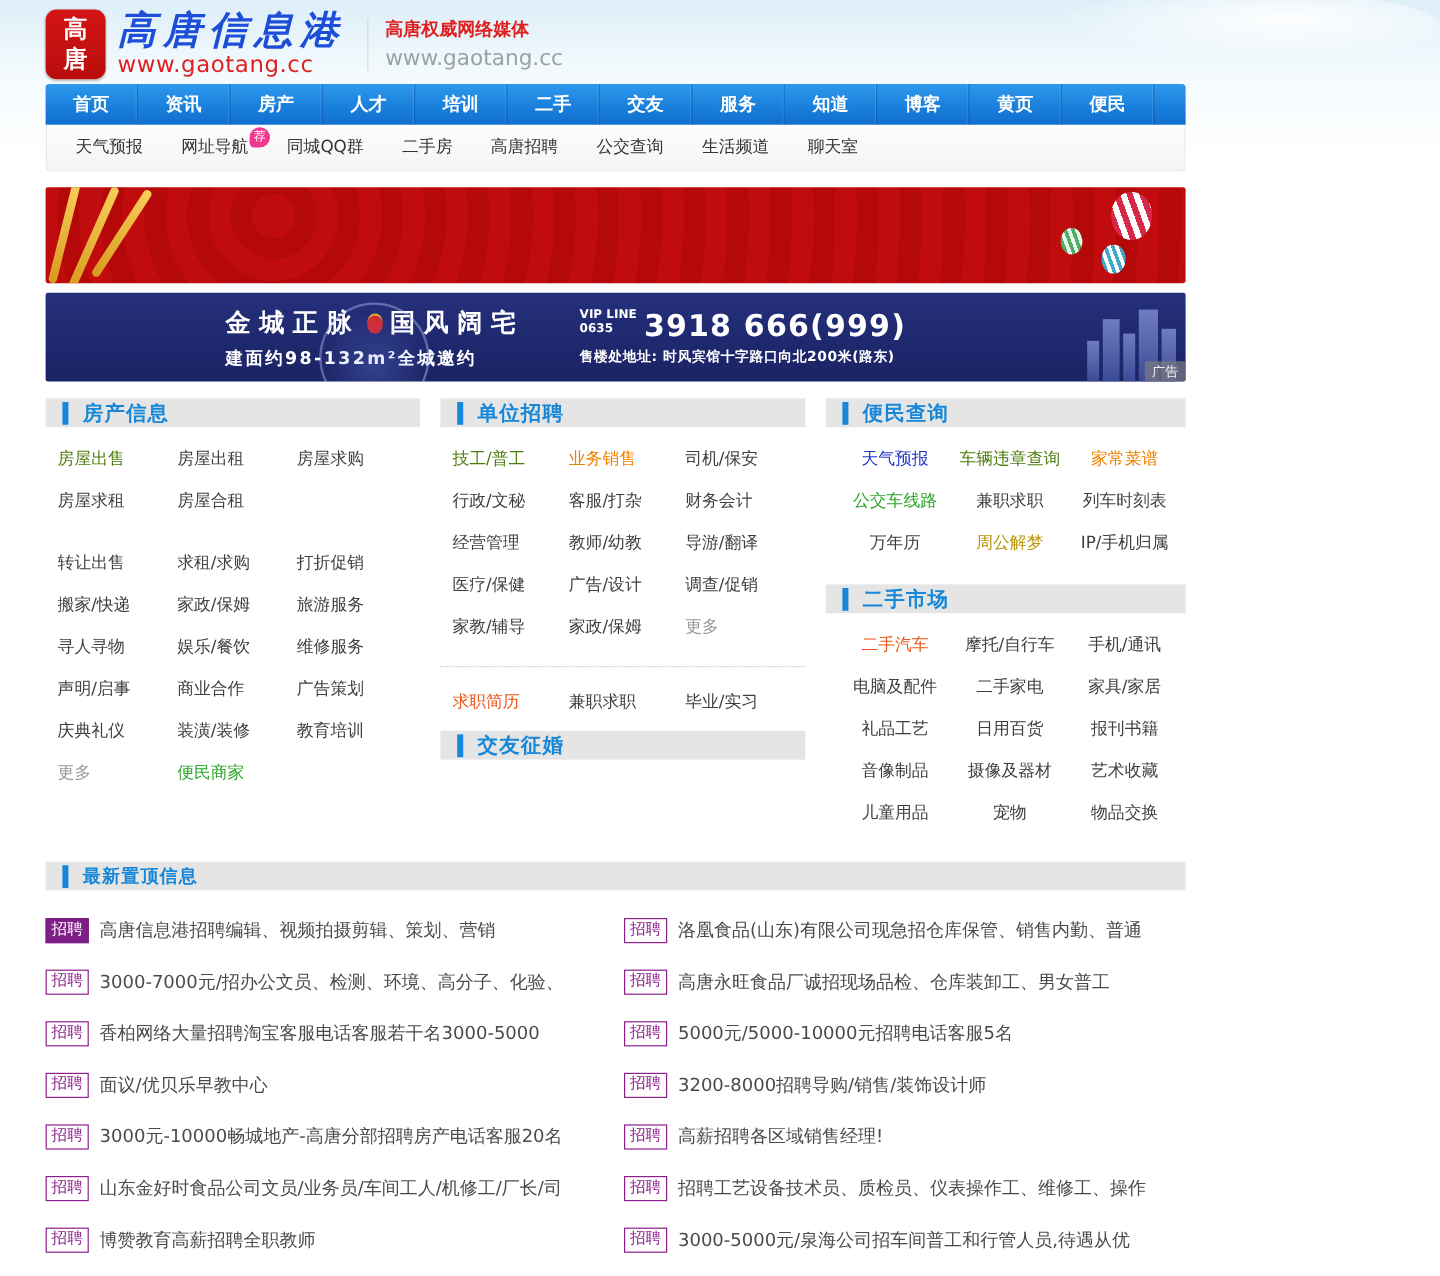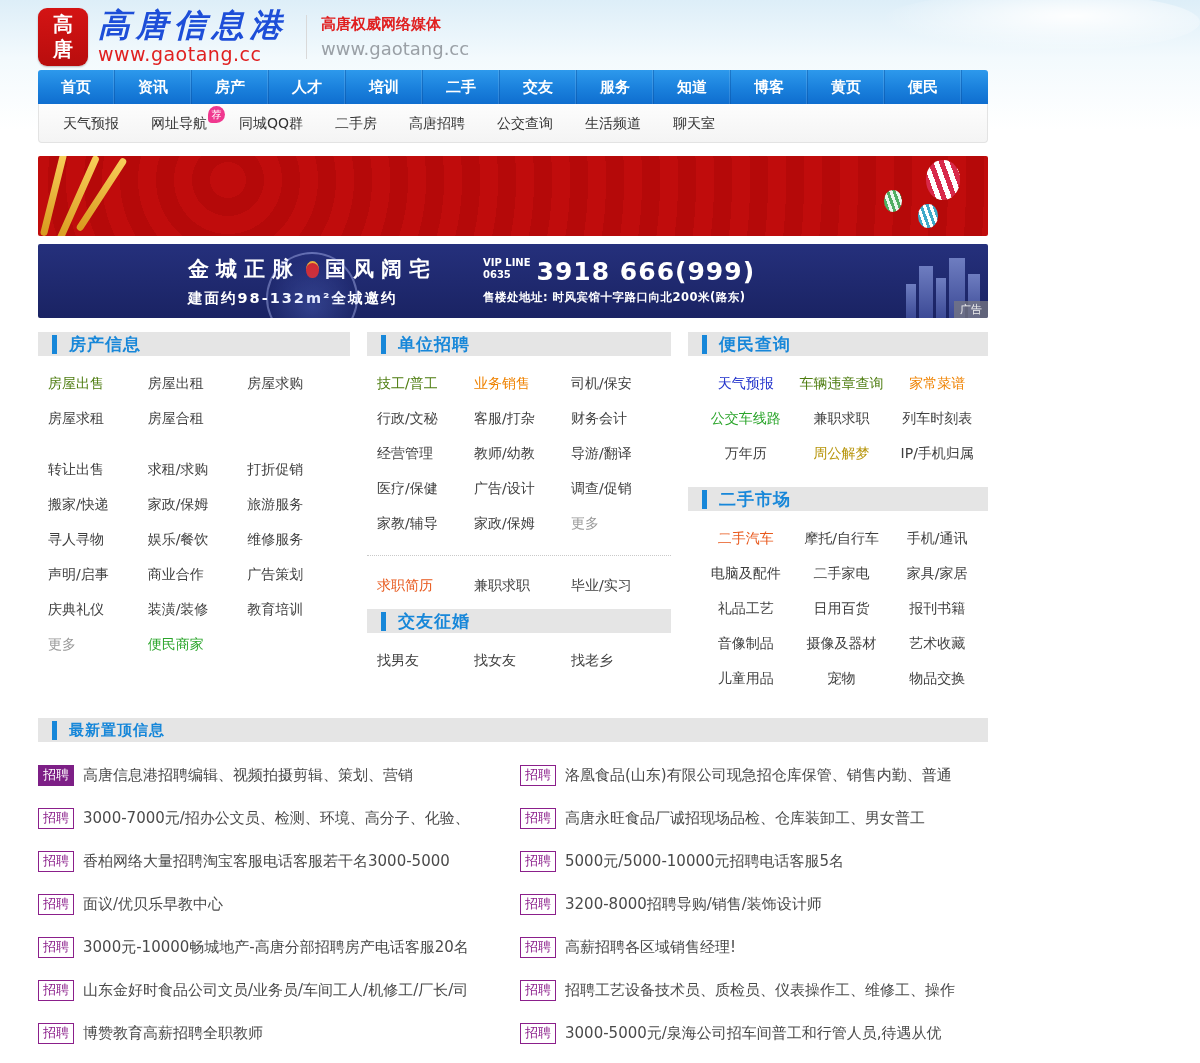--- a/index.html
+++ b/index.html
@@ -268,26 +268,20 @@
       <div class="linkgrid">
 
       <a class="glink c-orangered">求职简历</a>
           <a class="glink">兼职求职</a>
           <a class="glink">毕业/实习</a>
         </div>
       <div class="sec-hd">
         <span class="sec-bar"></span>
         <span class="sec-title">交友征婚</span>
       </div>
-      <div class="linkgrid">
-
-      <a class="glink">找男友</a>
-          <a class="glink">找女友</a>
-          <a class="glink">找老乡</a>
-        </div>
     </div>
 
     <div class="col3">
       <div class="sec-hd">
         <span class="sec-bar"></span>
         <span class="sec-title">便民查询</span>
       </div>
       <div class="linkgrid">
 
       <a class="glink c-blue">天气预报</a>

